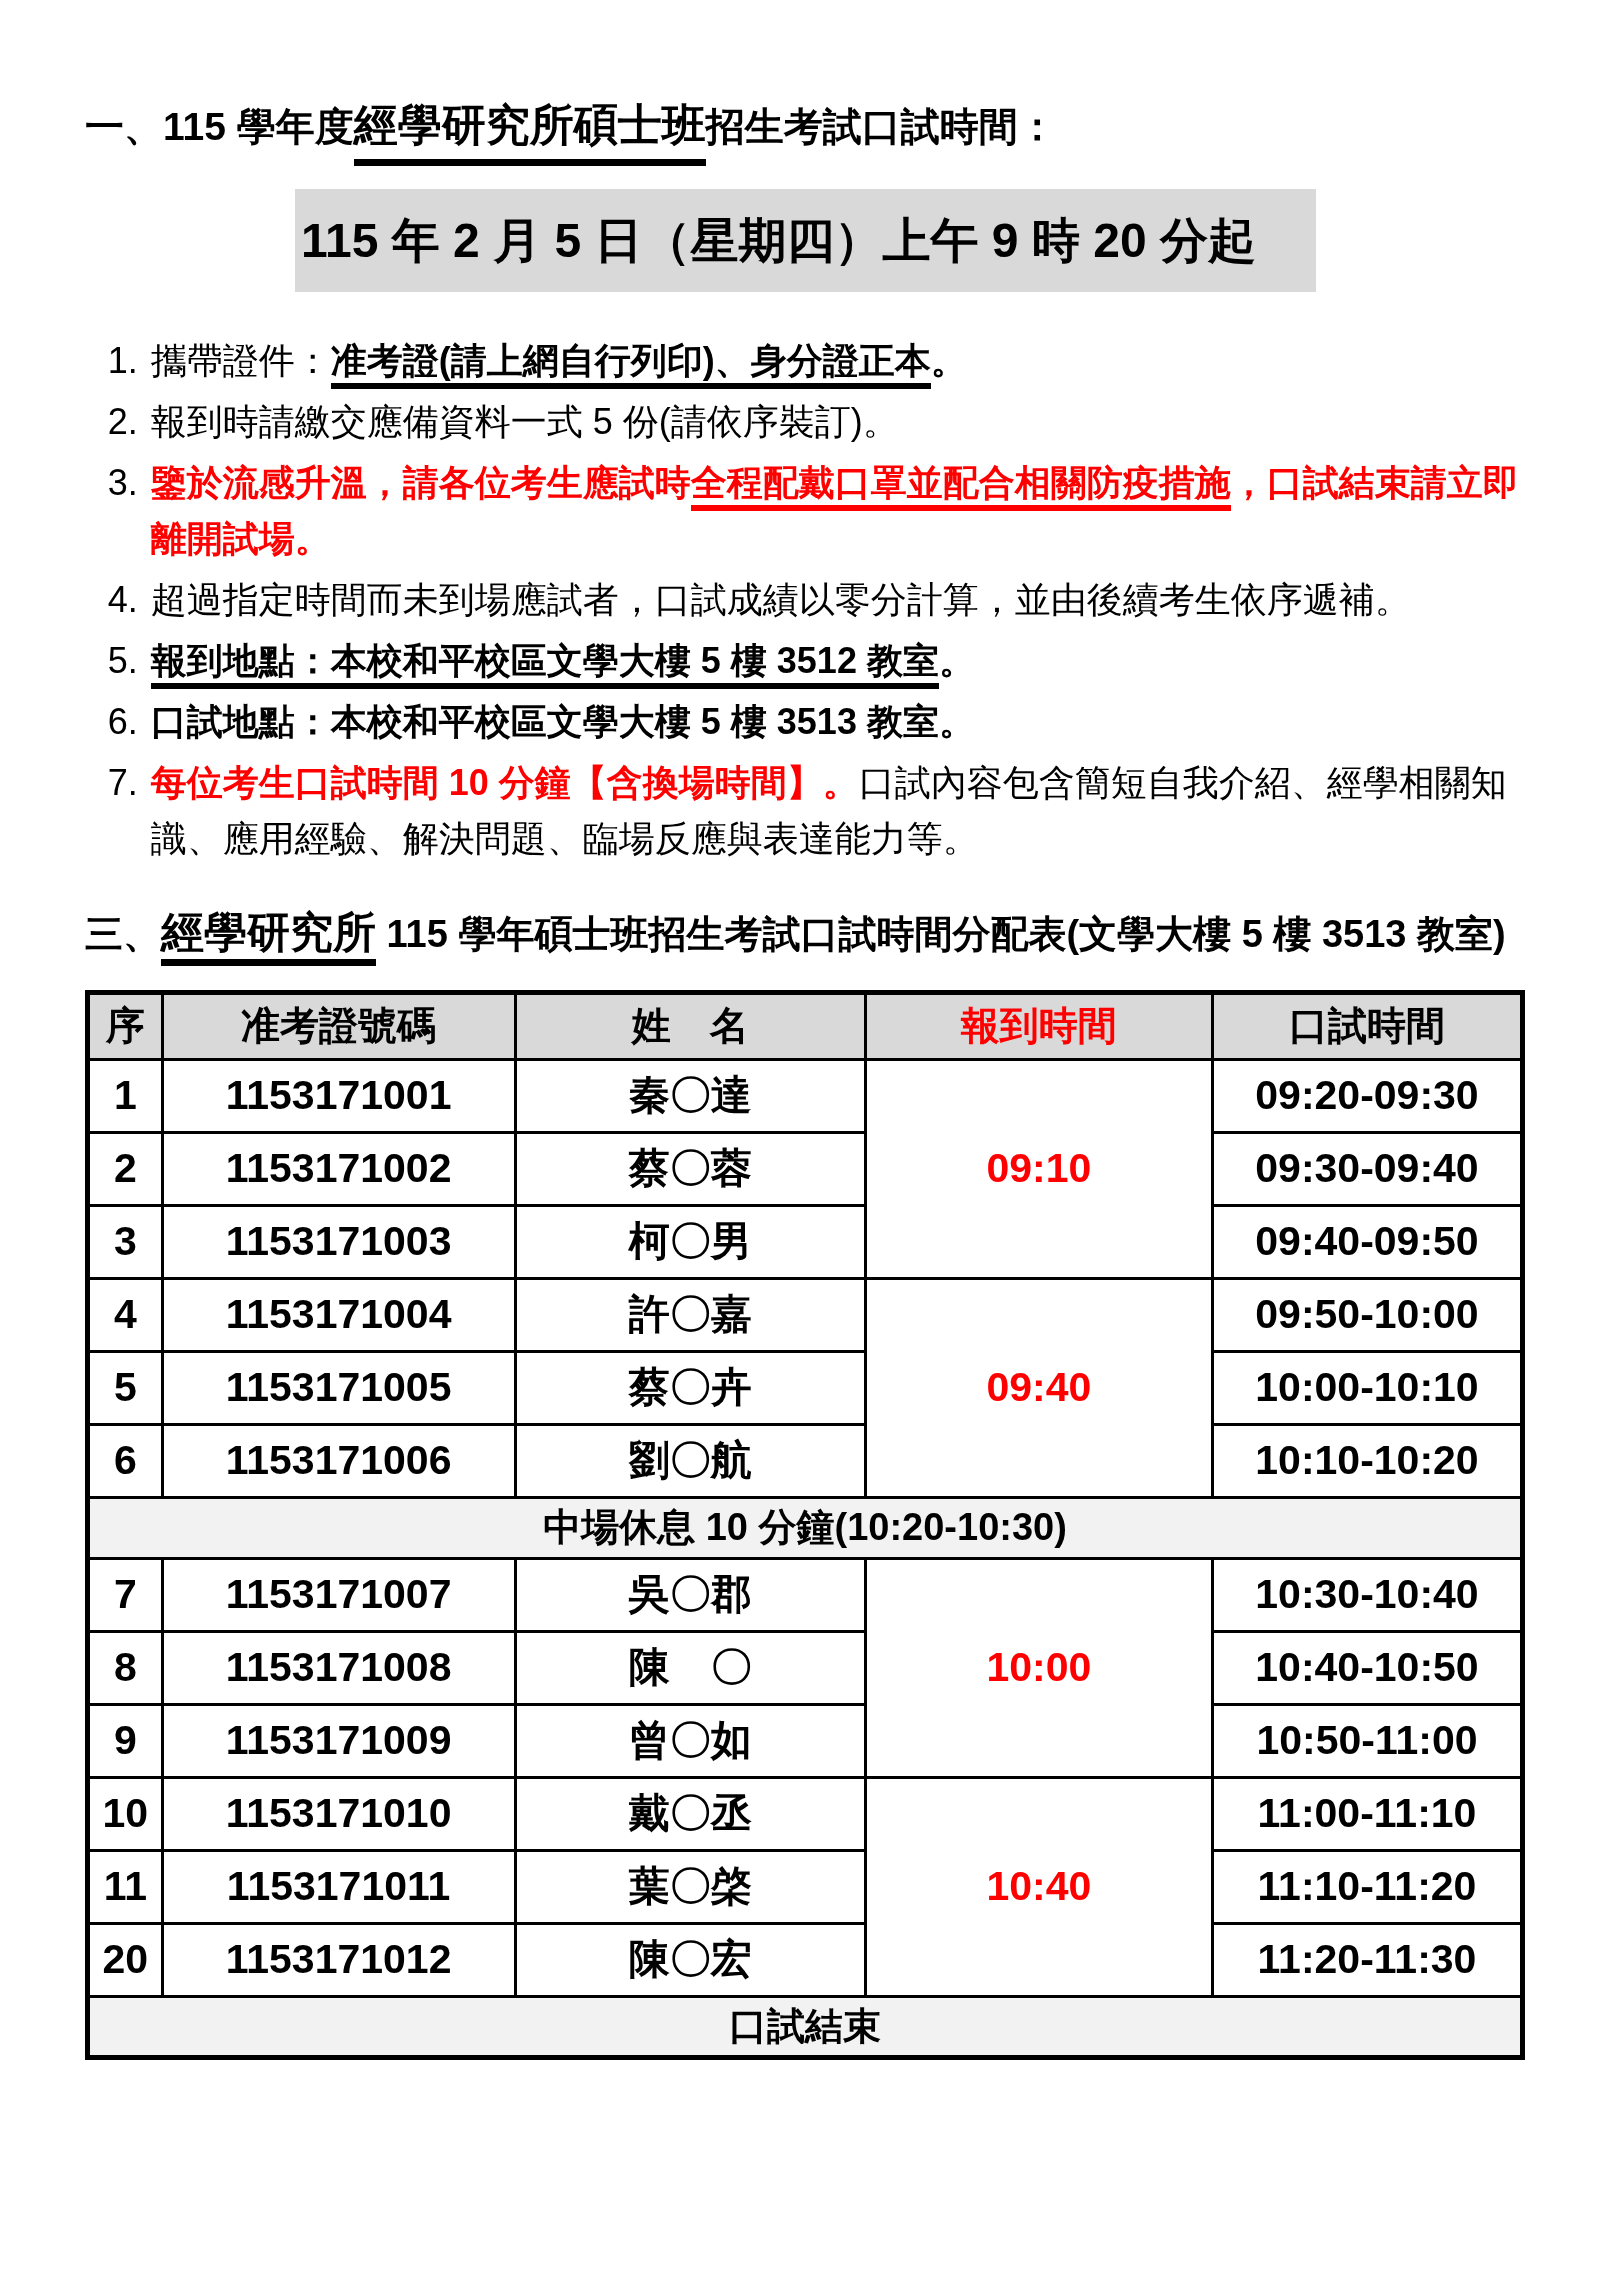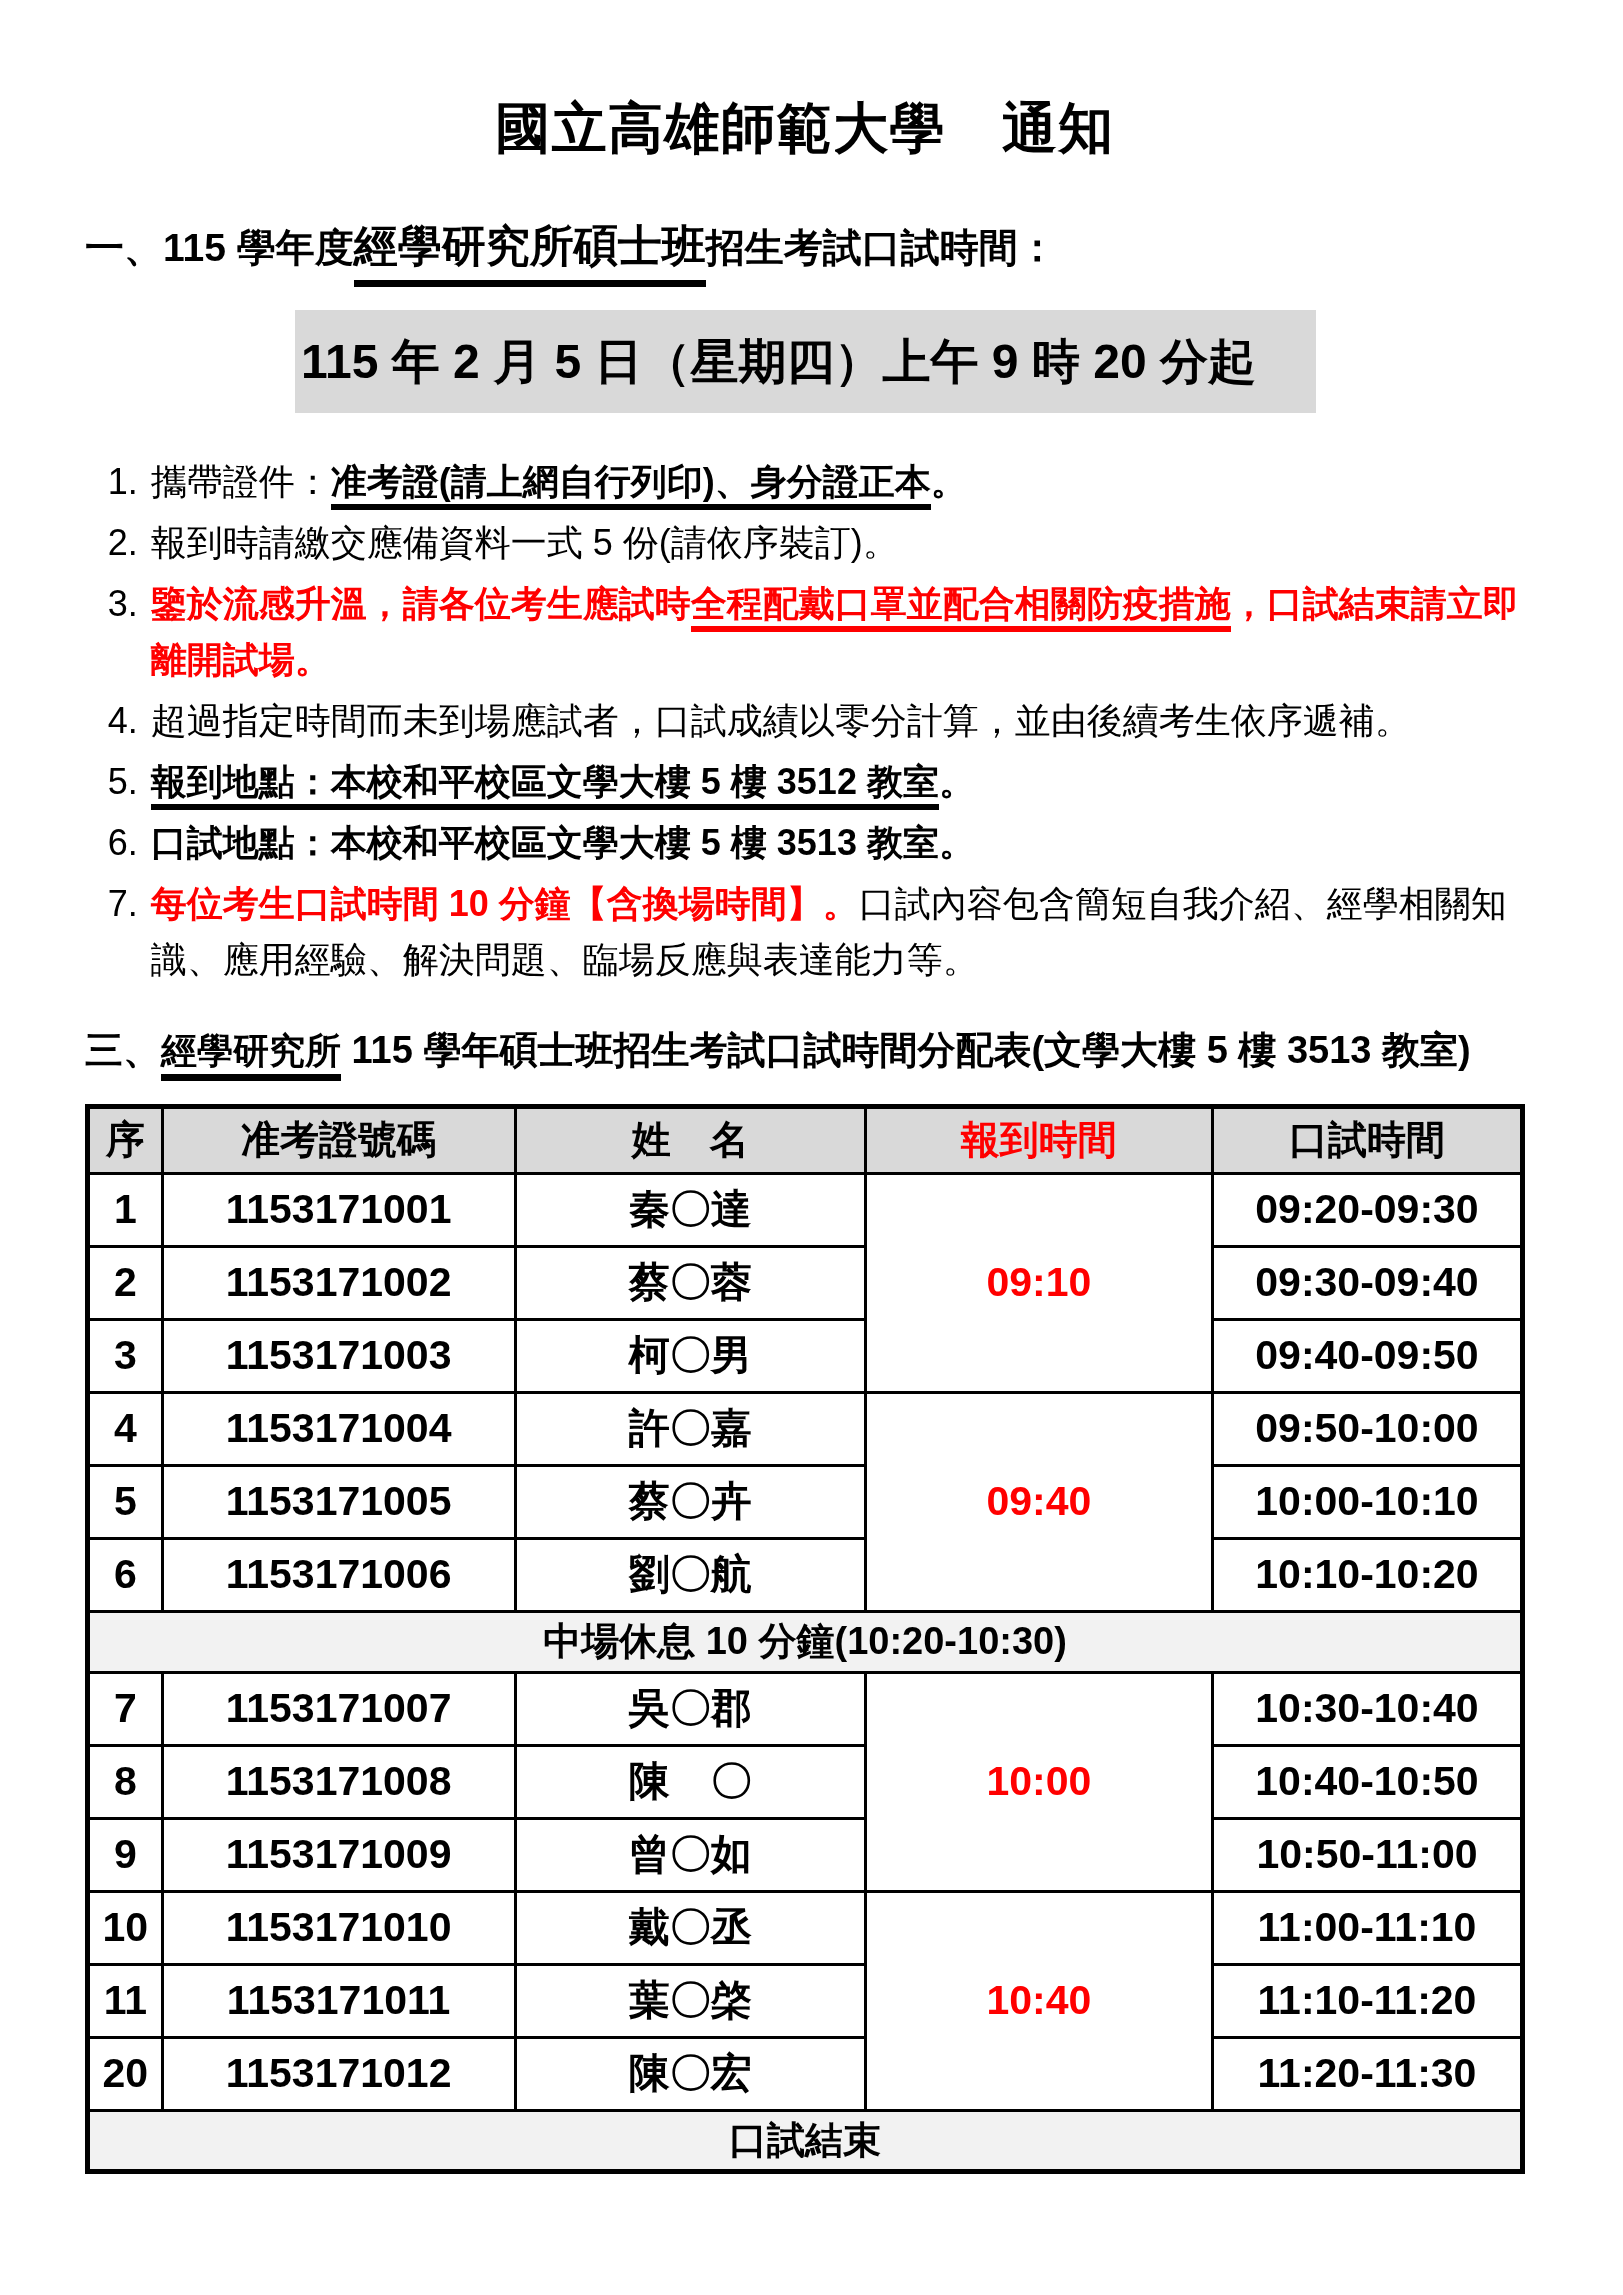--- a/index.html
+++ b/index.html
@@ -31,21 +31,21 @@
   .note{display:flex;margin-bottom:5.2px;}
   .note-num{flex:0 0 54px;padding-right:13px;text-align:right;}
   .note-body{flex:1;}
   .p-plain{}
   .p-bold{font-weight:bold;}
   .p-bu{font-weight:bold;border-bottom:6.5px solid #000;padding-bottom:2px;}
   .p-rb{font-weight:bold;color:var(--red);}
   .p-rbu{font-weight:bold;color:var(--red);border-bottom:6.5px solid var(--red);padding-bottom:2px;margin-top:8px;}
   
   .sec3-heading{margin-top:38px;font-size:38px;font-weight:bold;}
-  .sec3-heading .em{font-size:36px;border-bottom:7.9px solid #000;padding-bottom:2.6px;}
+  .sec3-heading .em{font-size:43px;border-bottom:7.9px solid #000;padding-bottom:2.6px;}
   
   table.schedule{
     width:100%;margin-top:27.5px;border-collapse:collapse;table-layout:fixed;
     border:5.2px solid #000;
   }
   .schedule th,.schedule td{
     border:3.9px solid #000;text-align:center;vertical-align:middle;
     overflow:hidden;white-space:nowrap;
   }
   .schedule thead th{background:var(--header-bg);font-size:39px;font-weight:bold;height:67px;}
@@ -57,21 +57,20 @@
   .col-ticket{width:24.6%;}
   .col-name{width:24.4%;}
   .col-checkin{width:24.2%;}
   .col-interview{width:21.6%;}
 </style>
 </head>
 <body>
 
 <div class="page">
 
-  <h1 class="doc-title">國立高雄師範大學　通知</h1>
 
   <div class="sec-heading">
     <span>一、115 學年度</span><span class="em">經學研究所碩士班</span><span>招生考試口試時間：</span>
   </div>
 
   <div class="date-box">115 年 2 月 5 日（星期四）上午 9 時 20 分起</div>
 
 
   <div class="notes">
       <div class="note">

